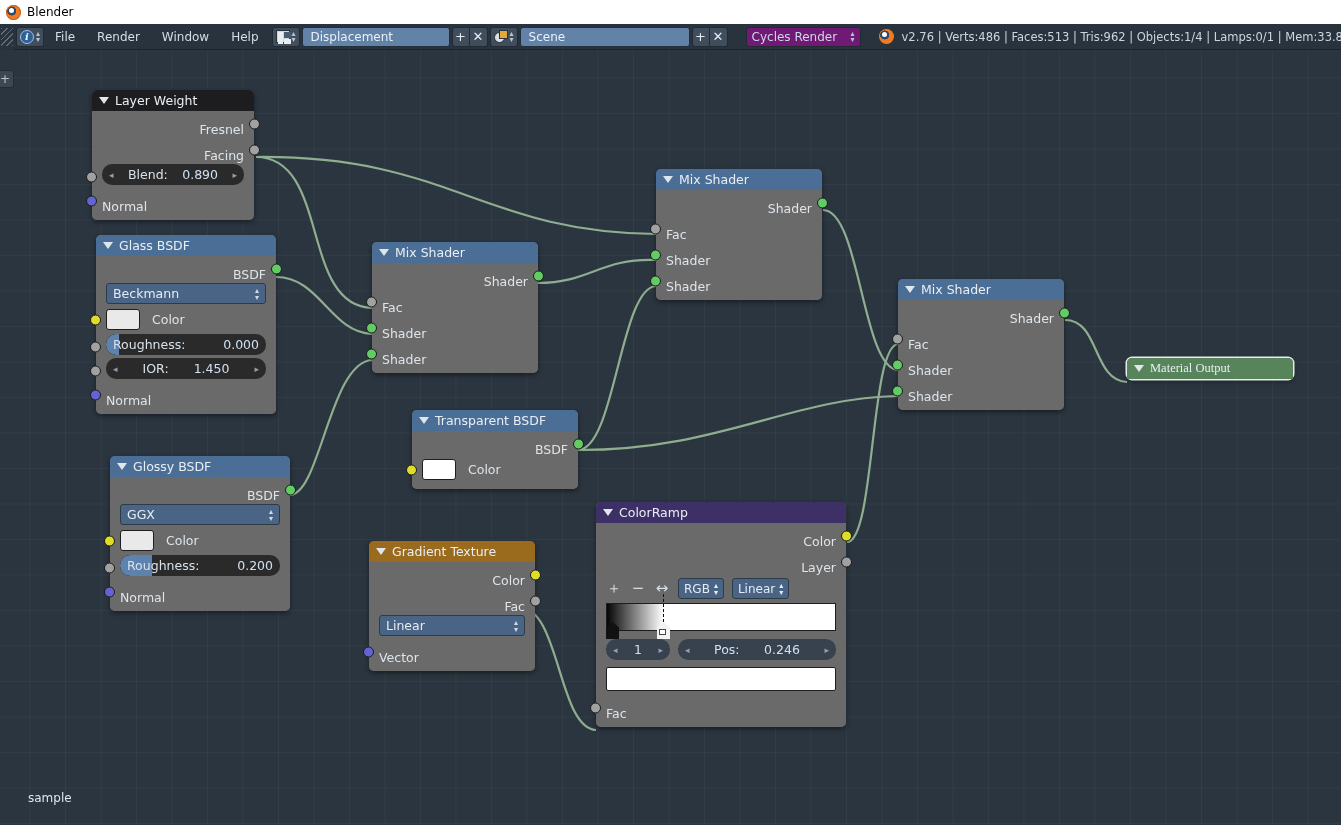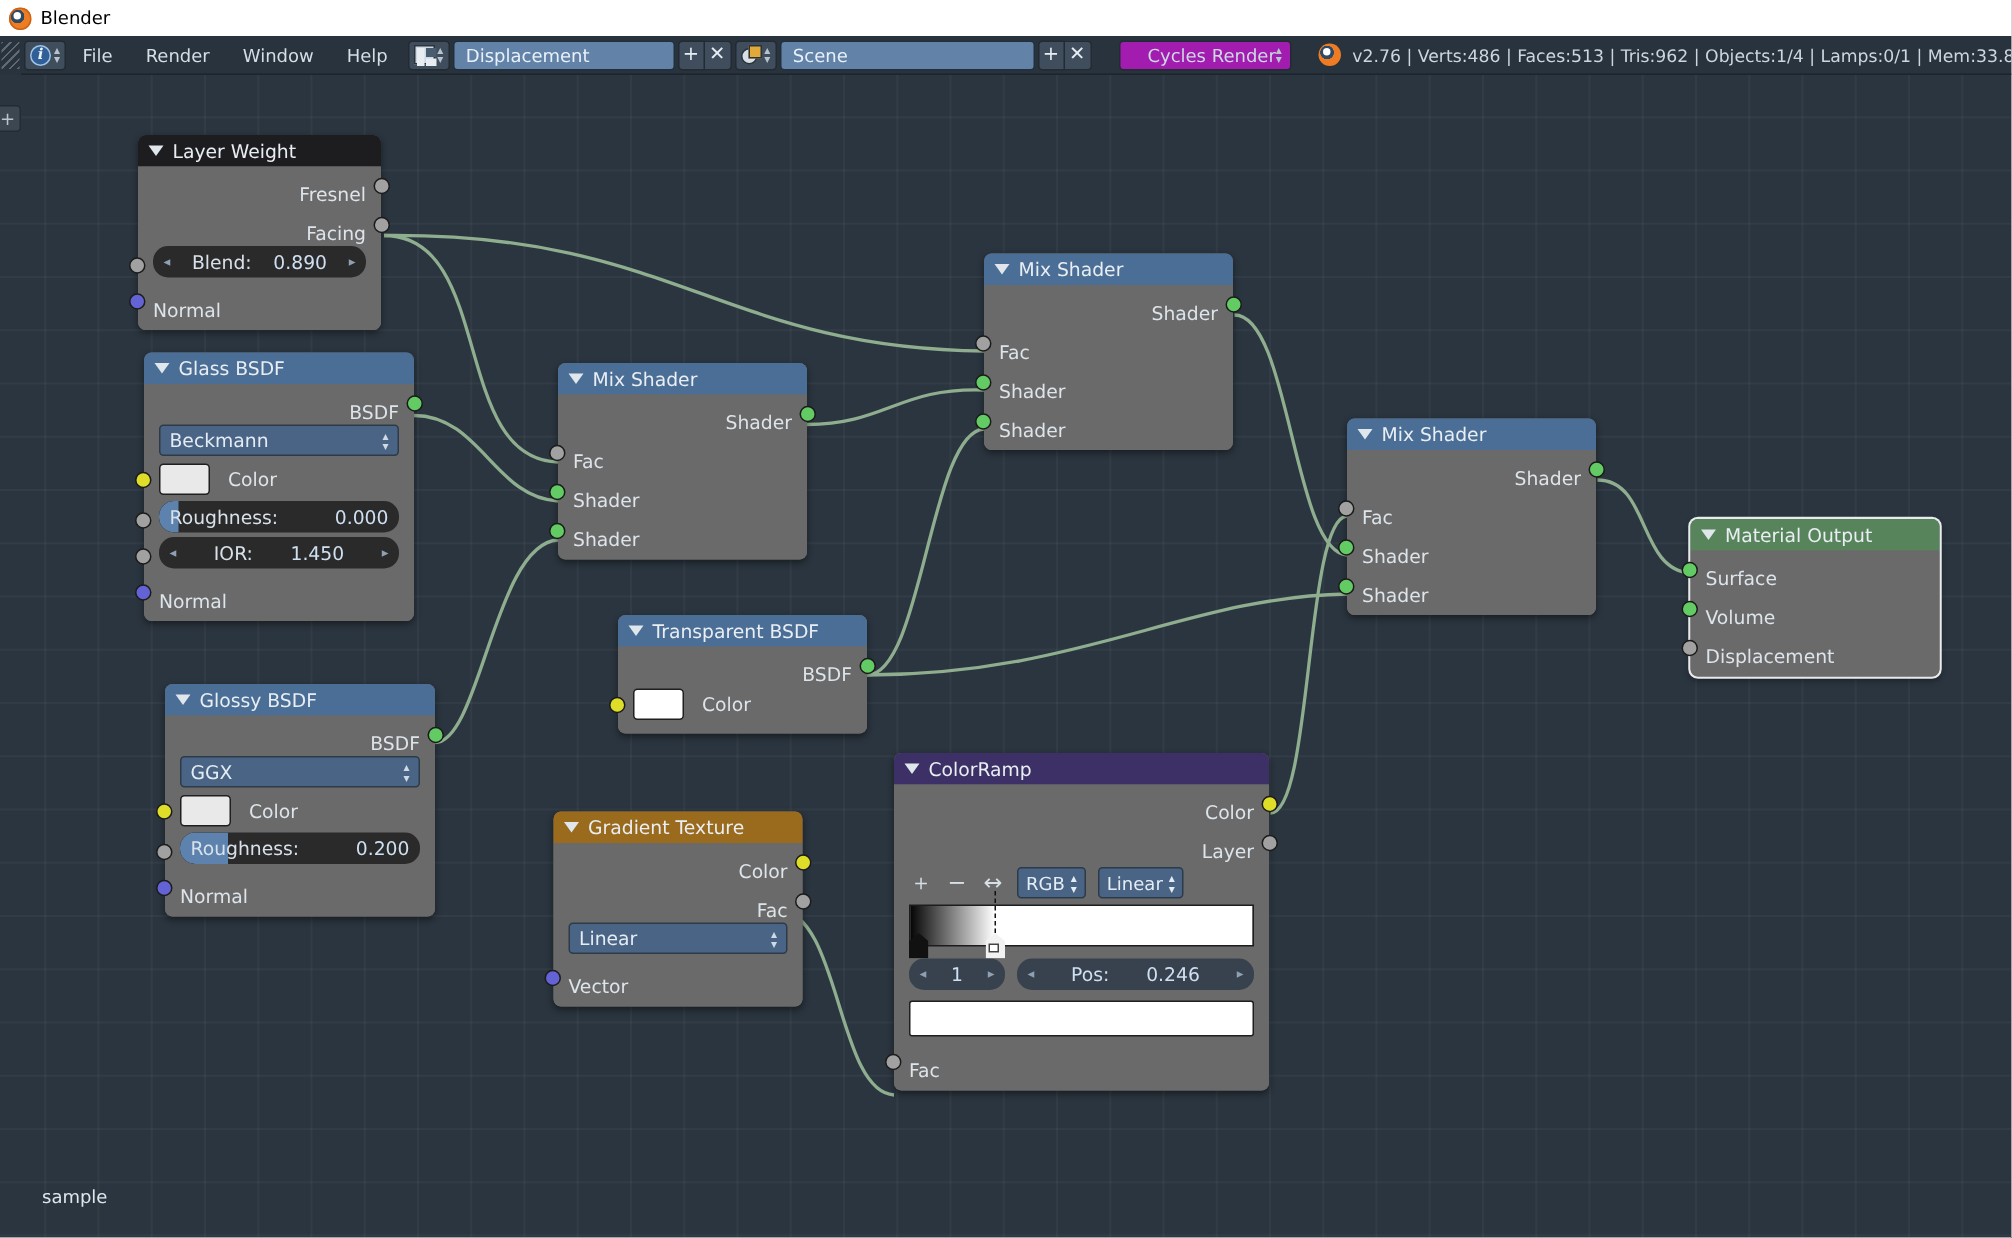--- a/index.html
+++ b/index.html
@@ -84,22 +84,22 @@
   }
   .field.name-compositing { width:148px; background:#6382a8; }
   .field.name-scene { width:170px; background:#6382a8; }
   .sq-btn {
     width:18px; height:20px; background:#3f4d5c; border:1px solid #222a32;
     color:#e6edf4; font-size:13px; line-height:18px; text-align:center; flex:none;
   }
   .sq-btn.plus { border-radius:3px 0 0 3px; margin-left:2px; }
   .sq-btn.close { border-radius:0 3px 3px 0; border-left:none; }
   .dropdown-render {
-    height:20px; width:115px; background:#a21caf; border:1px solid #222a32; border-radius:3px;
-    color:#ccd8e4; font-size:12px; display:flex; align-items:center; justify-content:flex-end;
+    height:20px; width:115px; background:#701a75; border:1px solid #222a32; border-radius:3px;
+    color:#ccd8e4; font-size:12px; display:flex; align-items:center; justify-content:space-between;
     padding:0 5px; margin-left:18px; flex:none;
   }
   .status-wrap { display:flex; align-items:center; margin-left:18px; gap:8px; flex:none; }
   .status-logo {
     width:15px; height:15px; border-radius:50%;
     background: radial-gradient(circle at 38% 40%, #2d4a66 0 34%, #ef7c23 36% 100%);
     position:relative;
   }
   .status-logo::after{
     content:""; position:absolute; left:3px; top:3px; width:5px; height:5px; border-radius:50%; background:#ffffff;
@@ -619,35 +619,21 @@
 
         <div class="cr-colorfield"></div>
 
         <div class="row in" style="margin-top:4px;">
           <span class="sock left s-gray"></span>
           <span>Fac</span>
         </div>
       </div>
     </div>
 
-    <div class="node sel" style="left:1127px; top:296px; width:166px;">
+    <div class="node sel" style="left:1127px; top:308px; width:166px;font-family:Liberation Serif, serif;">
       <div class="nhead hdr-output">
         <div class="tri"></div>
         <span>Material Output</span>
-      </div>
-      <div class="nbody">
-        <div class="row in">
-          <span class="sock left s-green"></span>
-          <span>Surface</span>
-        </div>
-        <div class="row in">
-          <span class="sock left s-green"></span>
-          <span>Volume</span>
-        </div>
-        <div class="row in">
-          <span class="sock left s-gray"></span>
-          <span>Displacement</span>
-        </div>
       </div>
     </div>
 
   </div>
 </div>
 
 </body></html>

